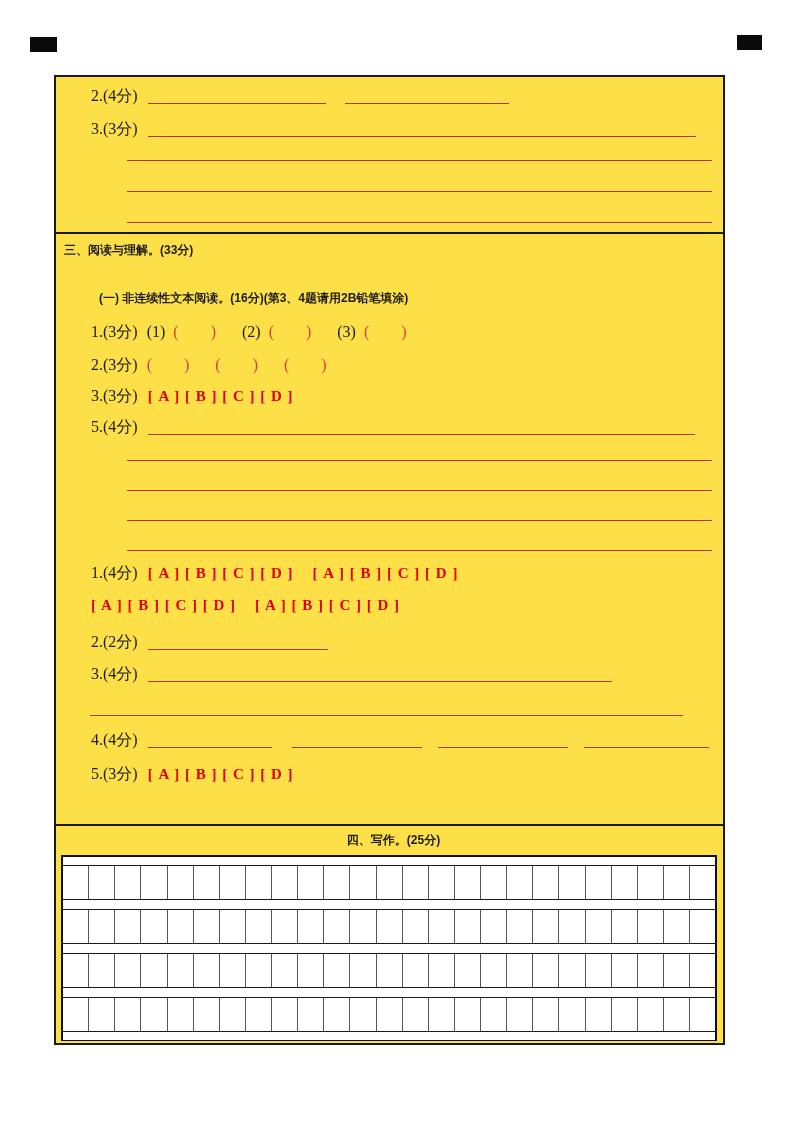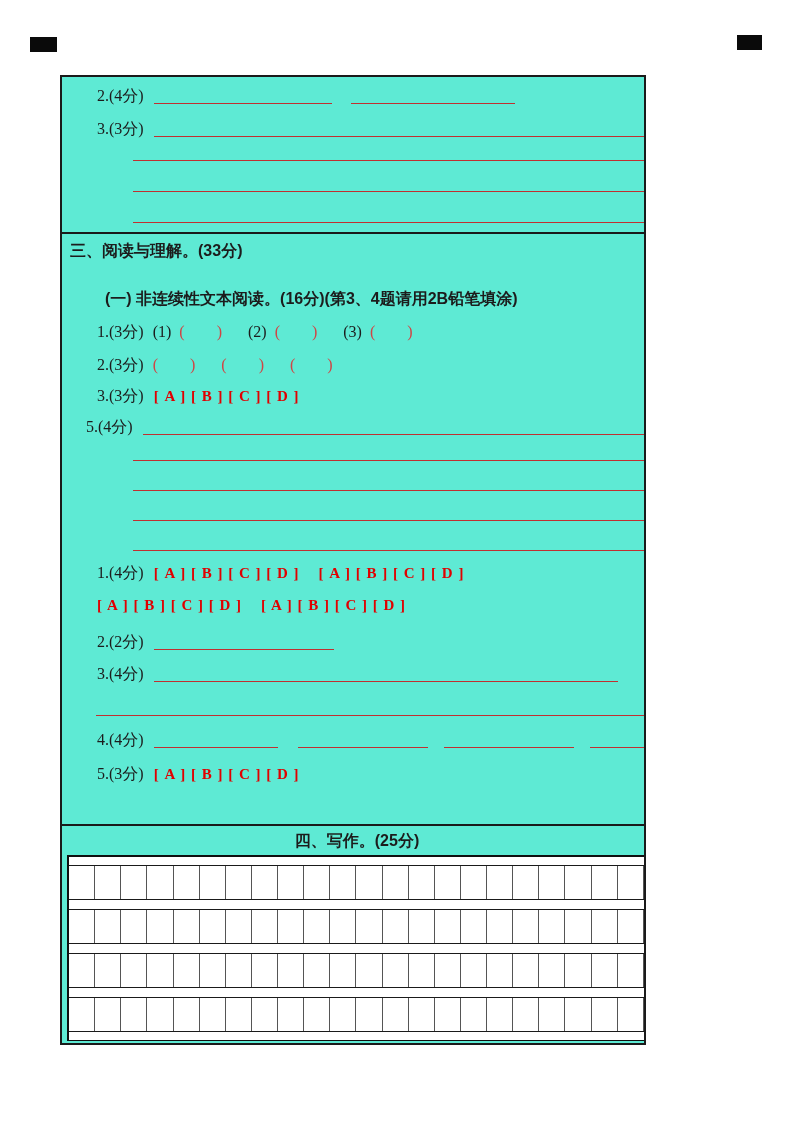--- a/index.html
+++ b/index.html
@@ -1,30 +1,30 @@
 <!DOCTYPE html>
 <html><head>
 <meta charset="utf-8">
 <style>
   html,body{margin:0;padding:0;background:#ffffff;}
   body{width:792px;height:1122px;position:relative;overflow:hidden;
        font-family:"Liberation Serif","DejaVu Serif",serif;color:#1c1c1c;}
   .regmark{position:absolute;background:#0a0a0a;}
   #mark-left{left:30px;top:37px;width:27px;height:15px;}
   #mark-right{left:737px;top:35px;width:25px;height:15px;}
-  .sheet{position:absolute;left:60px;top:75px;width:586px;height:970px;
-         border:2px solid #1a1a1a;box-sizing:border-box;background:#5eead4;}
+  .sheet{position:absolute;left:54px;top:75px;width:671px;height:970px;
+         border:2px solid #1a1a1a;box-sizing:border-box;background:#fde047;}
   .section{position:relative;box-sizing:border-box;overflow:hidden;}
   #sec-top{height:157px;border-bottom:2px solid #1a1a1a;}
   #sec-reading{height:592px;border-bottom:2px solid #1a1a1a;}
   #sec-writing{height:215px;text-align:center;}
   .row{font-size:16px;line-height:20px;white-space:nowrap;}
   .label{color:#1c1c1c;}
   .sec-title{font-family:"Liberation Sans","DejaVu Sans",sans-serif;
-             font-weight:bold;font-size:16px;line-height:21px;}
+             font-weight:bold;font-size:12px;line-height:21px;}
   .blank{display:inline-block;border-bottom:1.5px solid #c03030;height:12px;
          position:relative;top:3px;}
   .rule{height:0;border-bottom:1.5px solid #c03030;}
   .pre{white-space:pre;}
   .paren{color:#d04545;font-size:16px;}
   .brx{color:#e00000;font-weight:bold;font-size:15px;letter-spacing:1px;}
   .grid-box{border:2px solid #0f0f0f;box-sizing:border-box;width:656px;
             padding:8px 0;background:#fff;}
   .cell-row{display:flex;height:33px;border-top:1.5px solid #1a1a1a;
             border-bottom:1.5px solid #1a1a1a;}
@@ -75,21 +75,21 @@
       <span class="paren pre" style="margin-left:22px">(        )</span>
       <span class="paren pre" style="margin-left:22px">(        )</span>
     </div>
 
     <div class="row" style="margin:11px 0 0 35px">
       <span class="label">3.(3分)</span>
       <span class="brx pre" style="margin-left:6px">[ A ] [ B ] [ C ] [ D ]</span>
     </div>
 
 
-    <div class="row" style="margin:11px 0 0 24px">
+    <div class="row" style="margin:11px 0 0 35px">
       <span class="label">5.(4分)</span>
       <span class="blank" style="width:547px;margin-left:6px"></span>
     </div>
     <div class="rule" style="margin:23px 0 0 71px;width:585px"></div>
     <div class="rule" style="margin:29px 0 0 71px;width:585px"></div>
     <div class="rule" style="margin:29px 0 0 71px;width:585px"></div>
     <div class="rule" style="margin:29px 0 0 71px;width:585px"></div>
 
 
     <div class="row" style="margin:12px 0 0 35px">

